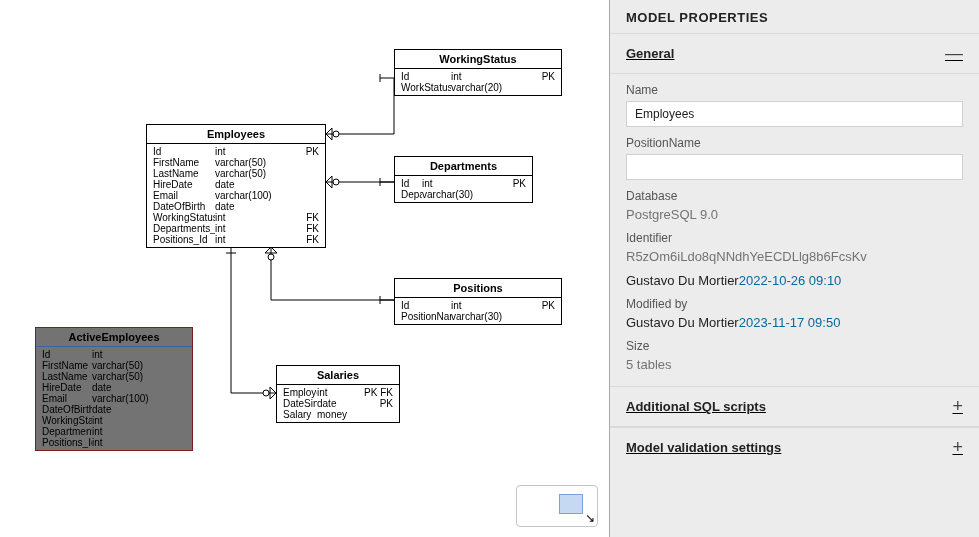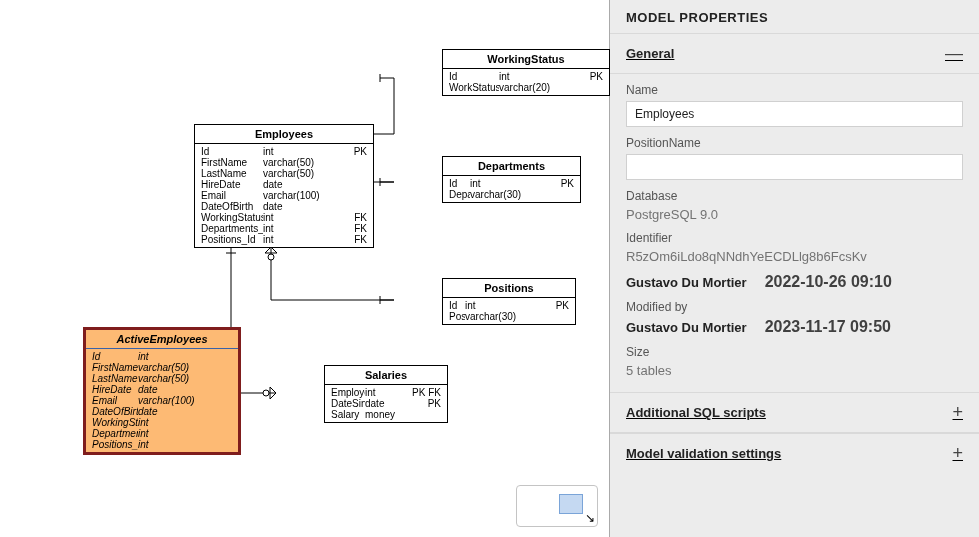--- a/index.html
+++ b/index.html
@@ -2,22 +2,22 @@
 <html><head>
 <meta charset="utf-8">
 <style>
   * { box-sizing: border-box; margin: 0; padding: 0; }
   html, body { width: 979px; height: 537px; font-family: Arial, sans-serif; font-size: 11px; overflow: hidden; }
   .root { display: flex; width: 100%; height: 100%; }
   .canvas { position: relative; width: 610px; height: 100%; background: #fff; border-right: 1px solid #aaa; }
   .panel { flex: 1; height: 100%; background: #ececec; display: flex; flex-direction: column; }
 
   
-  .entity { position: absolute; border: 1px solid #000; background: #fff; margin-left: 48px; }
-  .entity.blue { border: 3px solid #7f1d1d; background: #fdba74; font-style: italic; }
+  .entity { position: absolute; border: 1px solid #000; background: #fff; }
+  .entity.blue { border: 1px solid #7f1d1d; background: #737373; }
   .entity-title { text-align: center; font-weight: bold; border-bottom: 1px solid #000; padding: 3px 4px 3px 4px; font-size: 11px; }
   .entity.blue .entity-title { border-bottom: 1px solid #3a62a8; }
   .entity-row { display: flex; padding: 0 6px; height: 11px; align-items: center; font-size: 10px; line-height: 11px; }
   .entity-body { padding: 2px 0; }
   .col-name { flex: 1; white-space: nowrap; overflow: hidden; }
   .col-type { width: 70px; white-space: nowrap; overflow: hidden; }
   .col-key { width: 34px; text-align: right; white-space: nowrap; }
 
   
   svg.wires { position: absolute; inset: 0; width: 100%; height: 100%; pointer-events: none; }
@@ -30,23 +30,23 @@
   .minimap .arrow { position: absolute; right: 2px; bottom: 1px; font-size: 12px; }
 
   
   .panel-title { font-size: 13px; font-weight: 600; letter-spacing: .5px; padding: 10px 16px 8px 16px; color: #222; }
   .section-hdr { display: flex; justify-content: space-between; align-items: center; padding: 9px 16px; border-top: 1px solid #d9d9d9; border-bottom: 1px solid #d9d9d9; background:#ececec; cursor: pointer; text-decoration: underline; }
   .section-hdr .ttl { font-size: 13px; font-weight: 600; color: #222; }
   .section-hdr .sign { font-size: 18px; font-weight: 400; color: #444; }
   .section-body { padding: 9px 16px 14px 16px; display: flex; flex-direction: column; gap: 9px; }
   .lbl { font-size: 12px; color: #555; }
   .val { font-size: 13px; color: #737373; }
-  .paired { display: flex; gap: 18px; align-items: center; font-weight: bold; }
+  .paired { display: flex; align-items: flex-end; }
   .paired .who { font-size: 13px; color: #222; }
-  .paired .when { font-size: 16px; color: #404040; }
+  .paired .when { font-size: 13px; color: #0369a1; }
   .txt-input { width: 100%; height: 26px; border: 1px solid #d0d0d0; background: #fff; padding: 0 8px; font-size: 12px; color: #222; }
   .txt-input.empty { color: #999; }
   .fieldgroup { display:flex; flex-direction:column; gap:4px; }
 </style>
 </head>
 <body>
 
 <div class="root">
   <div class="canvas">
 
@@ -155,21 +155,21 @@
             <span class="col-key">PK</span>
           </div>
           <div class="entity-row">
             <span class="col-name">DepartmentDescrip</span>
             <span class="col-type">varchar(30)</span>
             <span class="col-key"></span>
           </div>
         </div>
     </div>
 
-    <div class="entity" style="left:394px; top:278px; width:134px;">
+    <div class="entity" style="left:394px; top:278px; width:168px;">
       <div class="entity-title">Positions</div>
       <div class="entity-body">
           <div class="entity-row">
             <span class="col-name">Id</span>
             <span class="col-type">int</span>
             <span class="col-key">PK</span>
           </div>
           <div class="entity-row">
             <span class="col-name">PositionName</span>
             <span class="col-type">varchar(30)</span>

